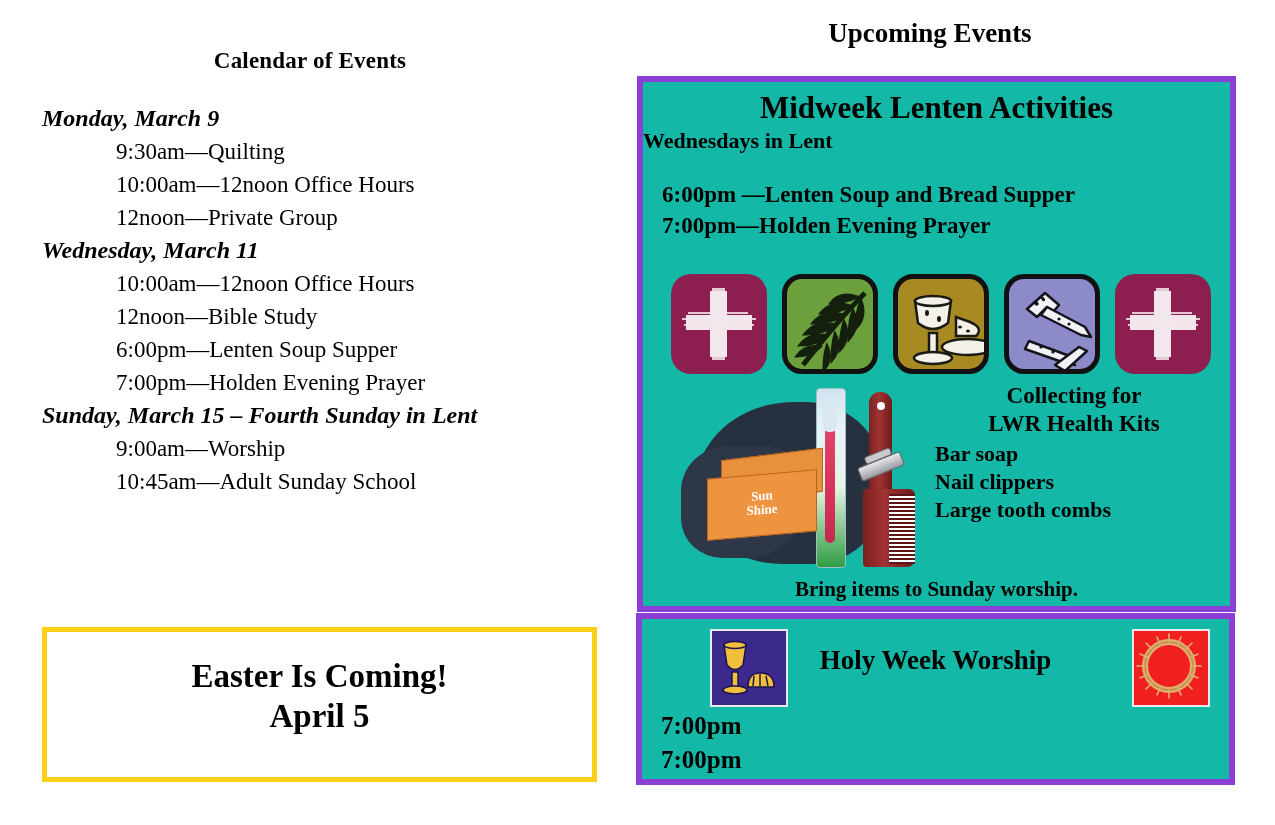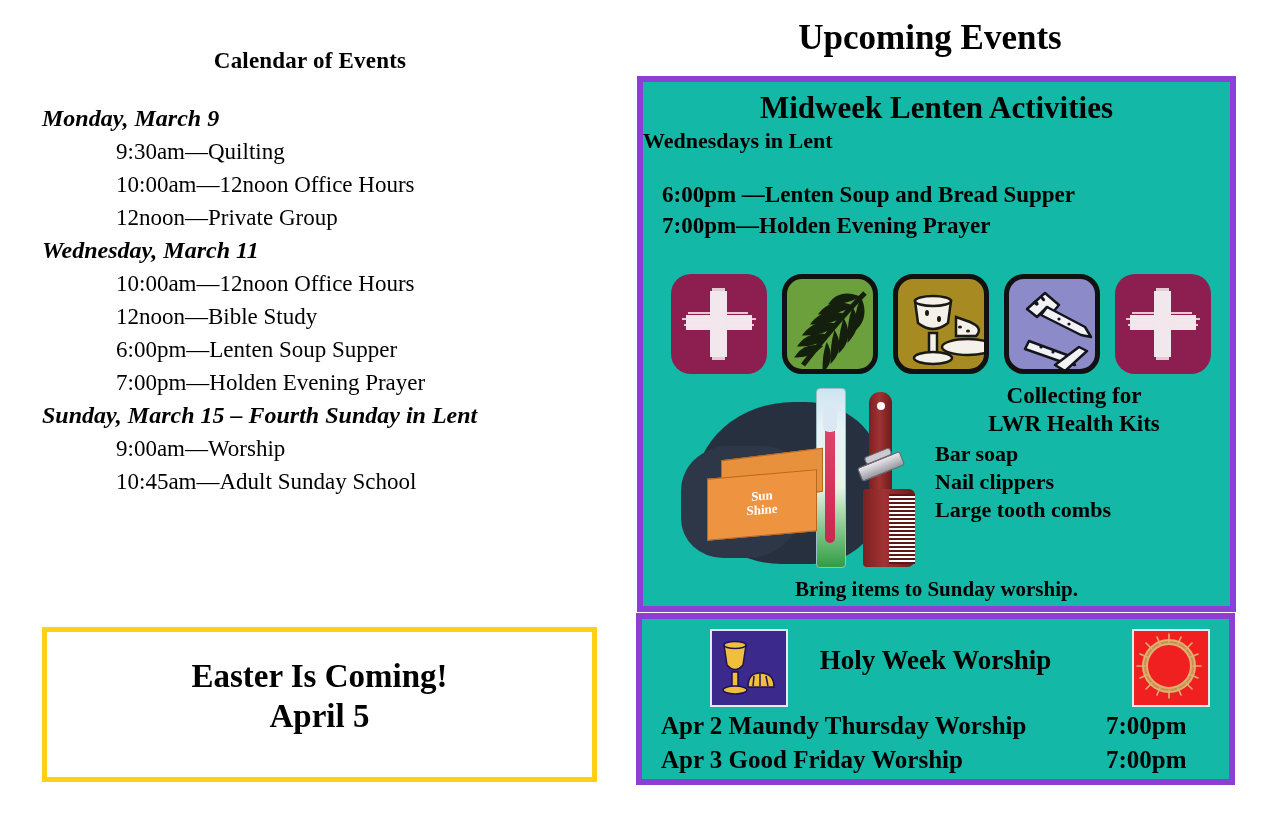--- a/index.html
+++ b/index.html
@@ -82,21 +82,21 @@
     width: 655px;
     height: 825px;
   }
   #upcoming-events-title {
     position: absolute;
     left: 0;
     top: 18px;
     width: 620px;
     text-align: center;
     font-weight: bold;
-    font-size: 35px;
+    font-size: 27px;
   }
 
   .purple-box {
     position: absolute;
     border: 6px solid #8B3FD4;
     box-sizing: border-box;
     background: #14b8a6;
   }
   #midweek-box {
     left: 17px;
@@ -588,23 +588,21 @@
             <path d="M44 57 L47 64"></path>
           <path d="M26 57 L23 64"></path>
             <path d="M13 44 L6 47"></path>
           <path d="M13 26 L6 23"></path>
             <path d="M26 13 L23 6"></path>
         </g>
       </svg>
     </div>
 
     <div class="holyweek-row" id="holyweek-row-1">
-      <span class="hw-label">Apr 2 Maundy Thursday Worship</span>
       <span class="hw-time">7:00pm</span>
     </div>
     <div class="holyweek-row" id="holyweek-row-2">
-      <span class="hw-label">Apr 3 Good Friday Worship</span>
       <span class="hw-time">7:00pm</span>
     </div>
 
   </div>
 
 </div>
 
 </body></html>

